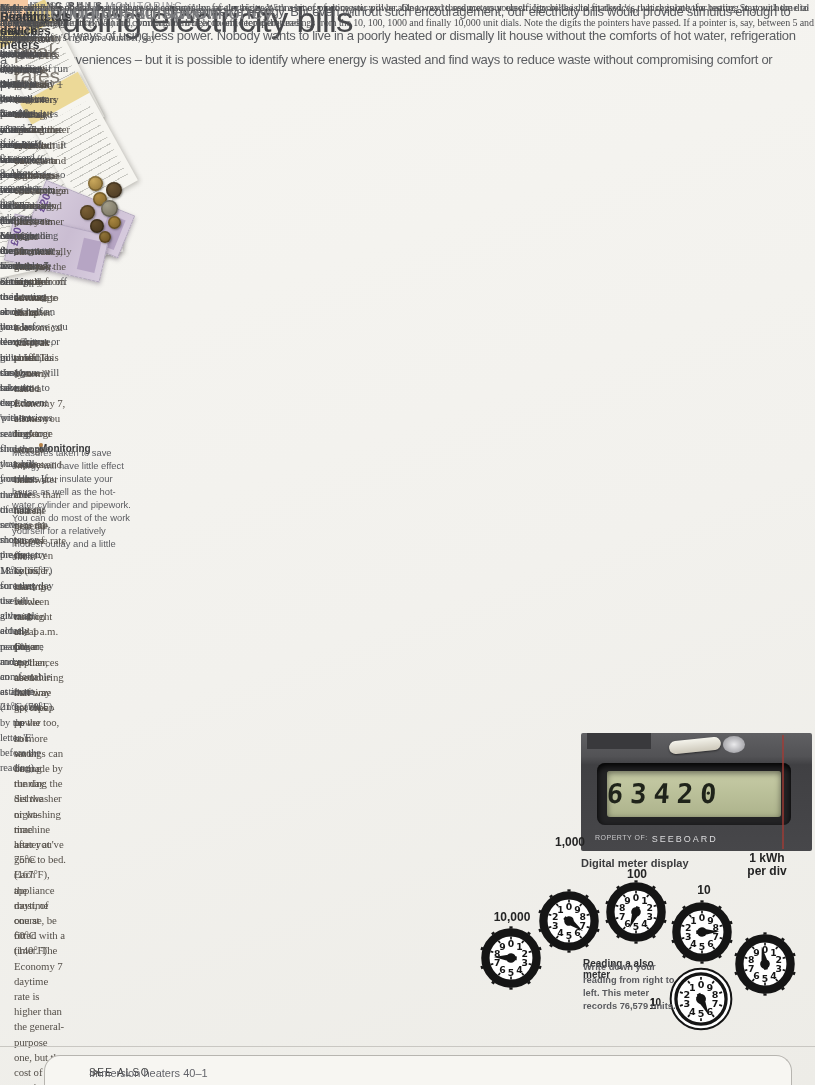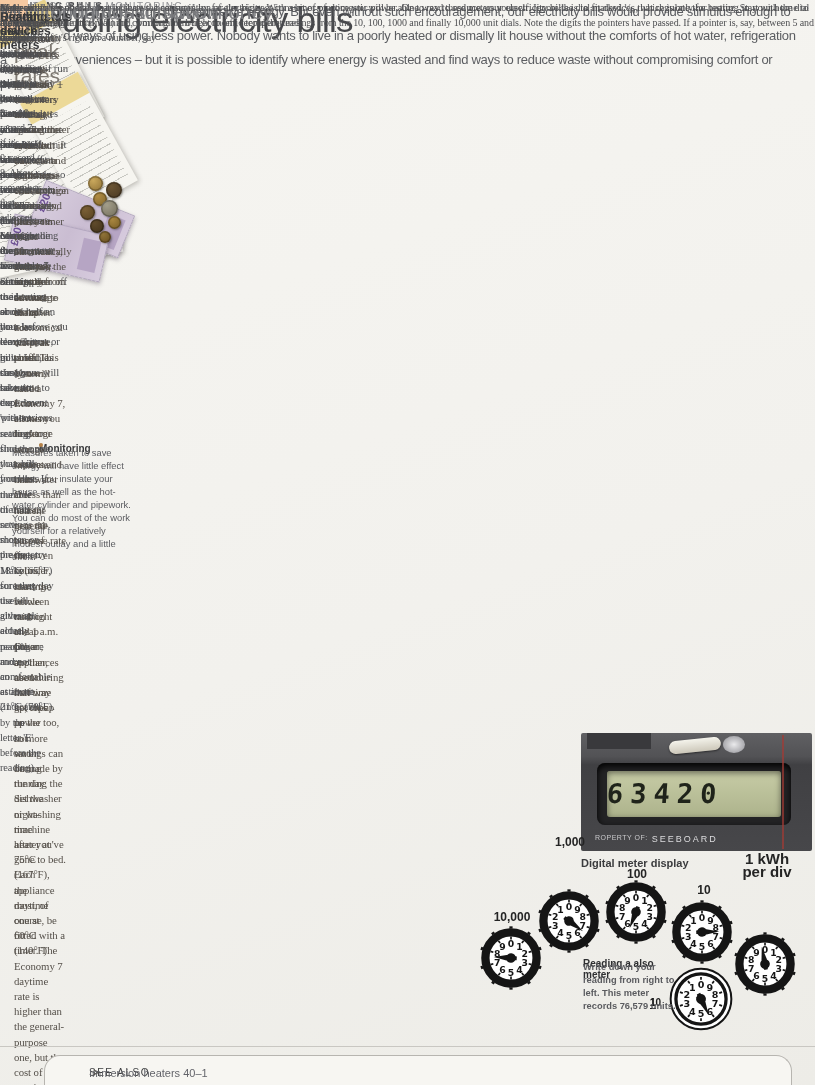--- a/index.html
+++ b/index.html
@@ -84,21 +84,21 @@
   .m-digits{position:static;display:block;font-family:"DejaVu Sans Mono",monospace;font-weight:bold;font-size:27px;
     letter-spacing:7px;color:#1f231a;text-align:center;line-height:46px;transform:skewX(-4deg);}
   .m-prop{left:14px;top:101px;width:200px;font-size:7px;color:#c9c9cc;letter-spacing:.5px;white-space:nowrap;}
   .m-prop .nm{position:static;font-size:9px;letter-spacing:2px;color:#dcdcde;margin-left:4px;}
   .m-redline{left:201px;top:2px;width:2px;height:114px;background:#a23b35;opacity:.7;}
   .meter-cap{left:581px;top:857px;width:200px;font-size:11px;font-weight:bold;color:#3a3b3d;}
 
   
   .dial{width:64px;height:64px;}
   .dial-lab{width:62px;font-size:12px;font-weight:bold;color:#242424;text-align:center;white-space:nowrap;}
-  .kwh-lab{left:737px;top:852px;width:60px;font-size:15px;font-weight:bold;color:#242424;text-align:center;line-height:13px;}
+  .kwh-lab{left:737px;top:852px;width:60px;font-size:12px;font-weight:bold;color:#242424;text-align:center;line-height:13px;}
   .frac{left:650px;top:997px;width:18px;text-align:center;font-size:10px;font-weight:bold;color:#1c1c1c;line-height:11px;}
   .frac .nu{position:static;display:block;border-bottom:1.5px solid #1c1c1c;}
   .frac .de{position:static;display:block;}
   .dialcap{left:583px;top:958px;width:97px;}
   .dc-t{position:static;font-size:10px;font-weight:bold;color:#2e2f31;}
   .dc-b{position:static;font-size:9.3px;line-height:13px;color:#5a5b5f;margin-top:3px;font-weight:bold;}
 
   
   .foot-rule{left:0;top:1046px;width:815px;height:1px;background:#c9c7c2;}
   .foot-box{left:44px;top:1055px;width:748px;height:40px;background:#f7f6f2;

